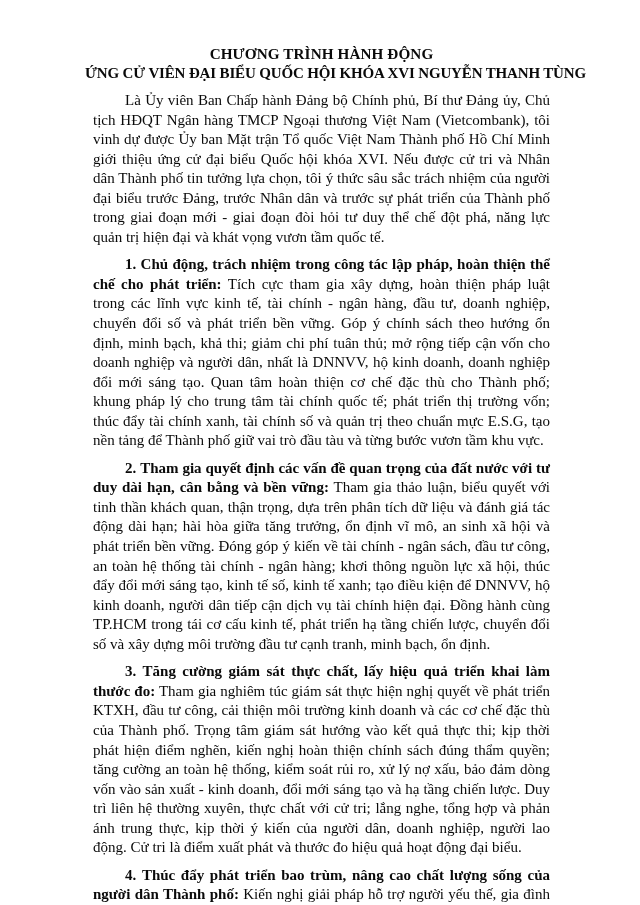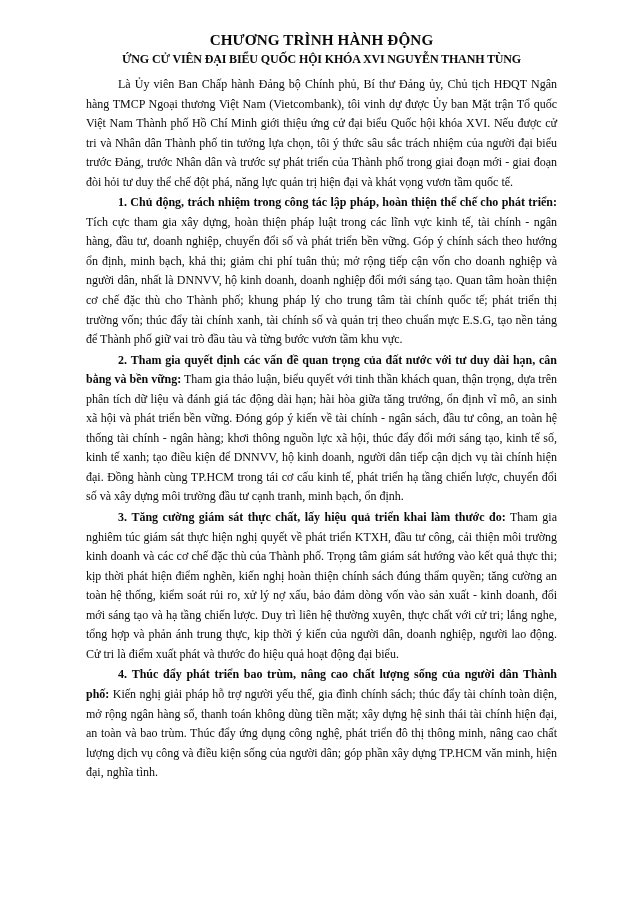--- a/index.html
+++ b/index.html
@@ -13,46 +13,46 @@
     overflow: hidden;
     font-family: "Liberation Serif", "DejaVu Serif", serif;
     color: #0a0a0a;
   }
   #page {
     position: relative;
     width: 640px;
     height: 905px;
     background: #ffffff;
     box-sizing: border-box;
-    padding: 30px 82px 0 85px;
+    padding: 44px 82px 0 85px;
   }
   .doc-title {
     text-align: center;
     font-weight: bold;
     font-size: 15.2px;
     line-height: 19.5px;
     letter-spacing: 0.1px;
     margin: 0;
   }
   .doc-title .t-line {
     display: block;
     white-space: nowrap;
   }
   .doc-title .t-line-2 {
-    font-size: 12px;
+    font-size: 15px;
     letter-spacing: -0.15px;
   }
   .body-block {
     margin-top: 6px;
   }
   p.para {
-    margin: 1px;
+    margin: 8px;
     text-align: justify;
     text-justify: inter-word;
-    font-size: 12px;
+    font-size: 15px;
     line-height: 19.55px;
     text-indent: 32px;
     hyphens: none;
   }
   p.para .lead {
     font-weight: bold;
   }
 </style>
 </head>
 <body>

